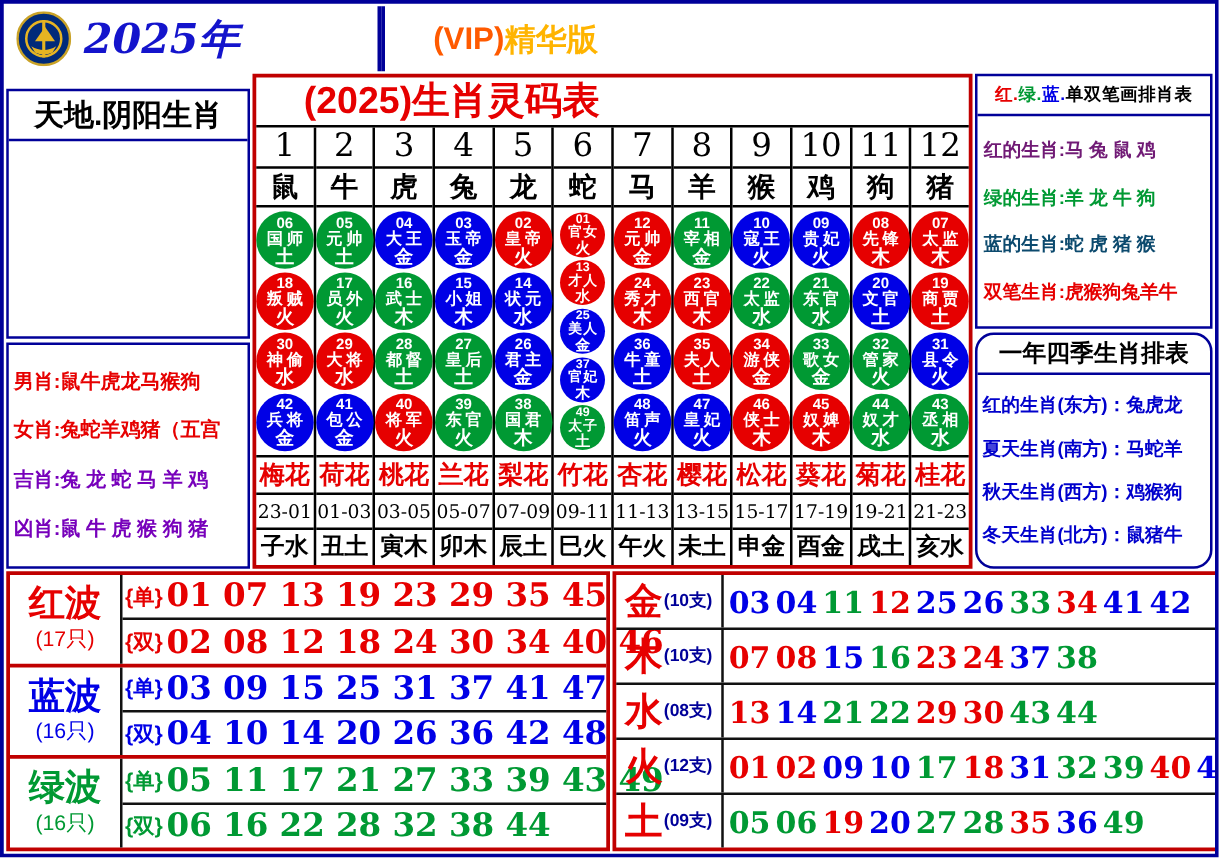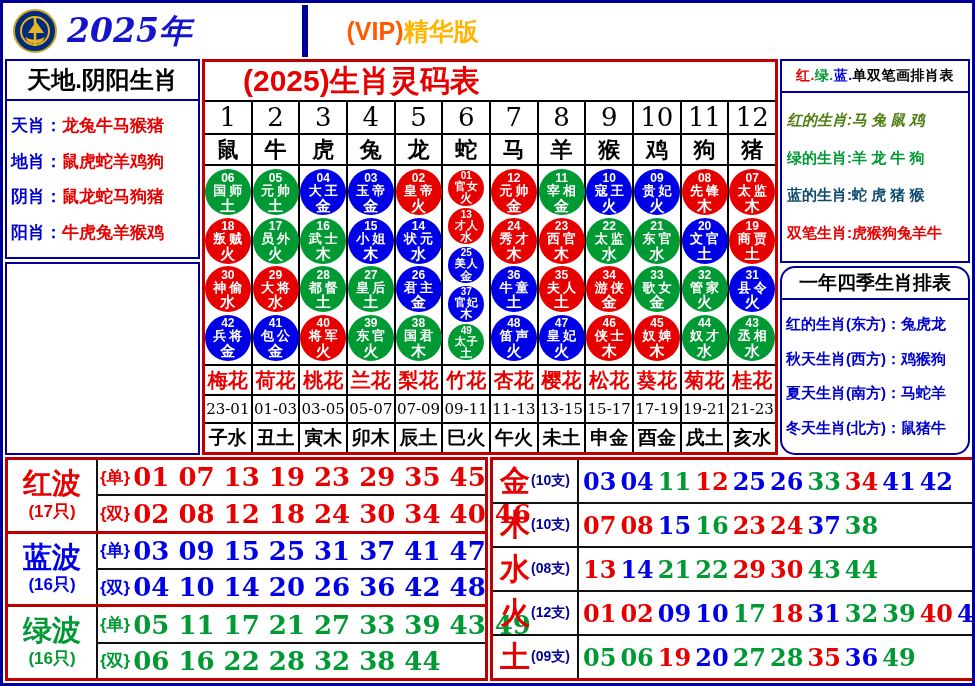--- a/index.html
+++ b/index.html
@@ -22,21 +22,21 @@
 
   
   .main { height:396px; display:flex; gap:2px; }
   .col-left  { width:195px; display:flex; flex-direction:column; gap:3px; }
   .col-right { width:190px; display:flex; flex-direction:column; gap:3px; }
 
   .panel { border:2px solid #000099; display:flex; flex-direction:column; background:#fff; }
   .panel-header { border-bottom:2px solid #000099; text-align:center; font-weight:bold; color:#000; display:flex; align-items:center; justify-content:center; }
   .panel-rows { flex:1; display:flex; flex-direction:column; justify-content:space-evenly; padding:0 4px; }
 
-  #left-top { height:200px; }
+  #left-top { height:200px;margin-top:12px; }
   #left-top .panel-header { font-size:24px; height:40px; }
   .lt-row { display:flex; align-items:center; white-space:nowrap; }
   .lt-label { color:#0000cc; font-weight:bold; font-size:17px; }
   .lt-value { color:#e60000; font-weight:bold; font-size:17px; }
 
   #left-bottom { flex:1; }
   #left-bottom .panel-header { font-size:23px; height:38px; }
   .lb-row { font-weight:bold; font-size:16px; white-space:nowrap; }
 
   
@@ -70,21 +70,21 @@
   .rb-row { color:#0000cc; font-weight:bold; font-size:15px; white-space:nowrap; }
 
   
   .bottom { height:224px; display:flex; gap:2px; margin-top:2px; }
 
   #waves-panel { width:483px; border:3px solid #c00000; display:flex; flex-direction:column; }
   .wave-group { flex:1; display:flex; border-bottom:3px solid #c00000; min-height:0; }
   .wave-group:last-child { border-bottom:none;border-radius:25px; }
   .wave-label { width:90px; border-right:2px solid #111; display:flex; flex-direction:column; align-items:center; justify-content:center; }
   .wave-name { font-size:29px; font-weight:bold; line-height:1.1; }
-  .wave-count { font-size:17px; font-weight:bold; }
+  .wave-count { font-size:17px; font-weight:normal; }
   .wave-lines { flex:1; display:flex; flex-direction:column; min-width:0; }
   .wave-line { flex:1; display:flex; align-items:center; padding-left:2px; font-family:"DejaVu Serif",serif; font-weight:bold; font-size:26px; white-space:nowrap; }
   .wave-line:first-child { border-bottom:2px solid #111; }
   .wave-tag { font-size:17px; font-weight:bold; font-family:"Liberation Sans","DejaVu Sans",sans-serif; margin-right:3px; }
   .wave-num { margin-right:9px; }
 
   #elements-panel { flex:1; border:3px solid #c00000; display:flex; flex-direction:column; }
   .el-row { flex:1; display:flex; border-bottom:2px solid #111; min-height:0; }
   .el-row:last-child { border-bottom:none; }
   .el-label { width:86px; border-right:2px solid #111; display:flex; align-items:center; justify-content:center; gap:1px; }
@@ -113,40 +113,28 @@
       <span class="vip">(VIP)</span>
       <span class="edition">精华版</span>
     </div>
   </div>
 
   <div class="main">
 
     <div class="col-left">
       <div class="panel" id="left-top">
         <div class="panel-header">天地.阴阳生肖</div>
-        <div class="panel-rows" id="left-top-rows">
-            <div class="lt-row">
-              <span class="lt-label">天肖：</span>
-              <span class="lt-value">龙兔牛马猴猪</span>
-            </div>
-            <div class="lt-row">
-              <span class="lt-label">地肖：</span>
-              <span class="lt-value">鼠虎蛇羊鸡狗</span>
-            </div>
-            <div class="lt-row">
-              <span class="lt-label">阴肖：</span>
-              <span class="lt-value">鼠龙蛇马狗猪</span>
-            </div>
-            <div class="lt-row">
-              <span class="lt-label">阳肖：</span>
-              <span class="lt-value">牛虎兔羊猴鸡</span>
-            </div>
-          </div>
       </div>
       <div class="panel" id="left-bottom">
+        <div class="panel-rows" id="left-bottom-rows">
+            <div class="lb-row" style="color: rgb(230, 0, 0);">男肖:鼠牛虎龙马猴狗</div>
+            <div class="lb-row" style="color: rgb(230, 0, 0);">女肖:兔蛇羊鸡猪（五宫</div>
+            <div class="lb-row" style="color: rgb(119, 0, 187);">吉肖:兔 龙 蛇 马 羊 鸡</div>
+            <div class="lb-row" style="color: rgb(119, 0, 187);">凶肖:鼠 牛 虎 猴 狗 猪</div>
+          </div>
       </div>
     </div>
 
     <div class="col-center">
       <div class="center-title">(2025)生肖灵码表</div>
       <div class="zgrid" id="zodiac-grid">
           <div class="zcol">
             <div class="z-num">1</div>
             <div class="z-zodiac">鼠</div>
             <div class="z-circles">
@@ -504,32 +492,32 @@
 
     <div class="col-right">
       <div class="panel" id="right-top">
         <div class="panel-header" id="right-top-title">
             <span style="color: rgb(230, 0, 0);">红.</span>
             <span style="color: rgb(0, 153, 51);">绿.</span>
             <span style="color: rgb(0, 0, 230);">蓝.</span>
             <span style="color: rgb(0, 0, 0);">单双笔画排肖表</span>
           </div>
         <div class="panel-rows" id="right-top-rows">
-            <div class="rt-row" style="color: #4d7c0f; font-style: italic;">红的生肖:马 兔 鼠 鸡</div>
+            <div class="rt-row" style="color: #701a75;">红的生肖:马 兔 鼠 鸡</div>
             <div class="rt-row" style="color: rgb(0, 153, 51);">绿的生肖:羊 龙 牛 狗</div>
             <div class="rt-row" style="color: #0c4a6e;">蓝的生肖:蛇 虎 猪 猴</div>
             <div class="rt-row" style="color: rgb(230, 0, 0);">双笔生肖:虎猴狗兔羊牛</div>
           </div>
       </div>
       <div class="panel" id="right-bottom">
         <div class="panel-header">一年四季生肖排表</div>
         <div class="panel-rows" id="right-bottom-rows">
             <div class="rb-row">红的生肖(东方)：兔虎龙</div>
+            <div class="rb-row">夏天生肖(南方)：马蛇羊</div>
             <div class="rb-row">秋天生肖(西方)：鸡猴狗</div>
-            <div class="rb-row">夏天生肖(南方)：马蛇羊</div>
             <div class="rb-row">冬天生肖(北方)：鼠猪牛</div>
           </div>
       </div>
     </div>
 
   </div>
 
   <div class="bottom">
     <div id="waves-panel">
         <div class="wave-group">

